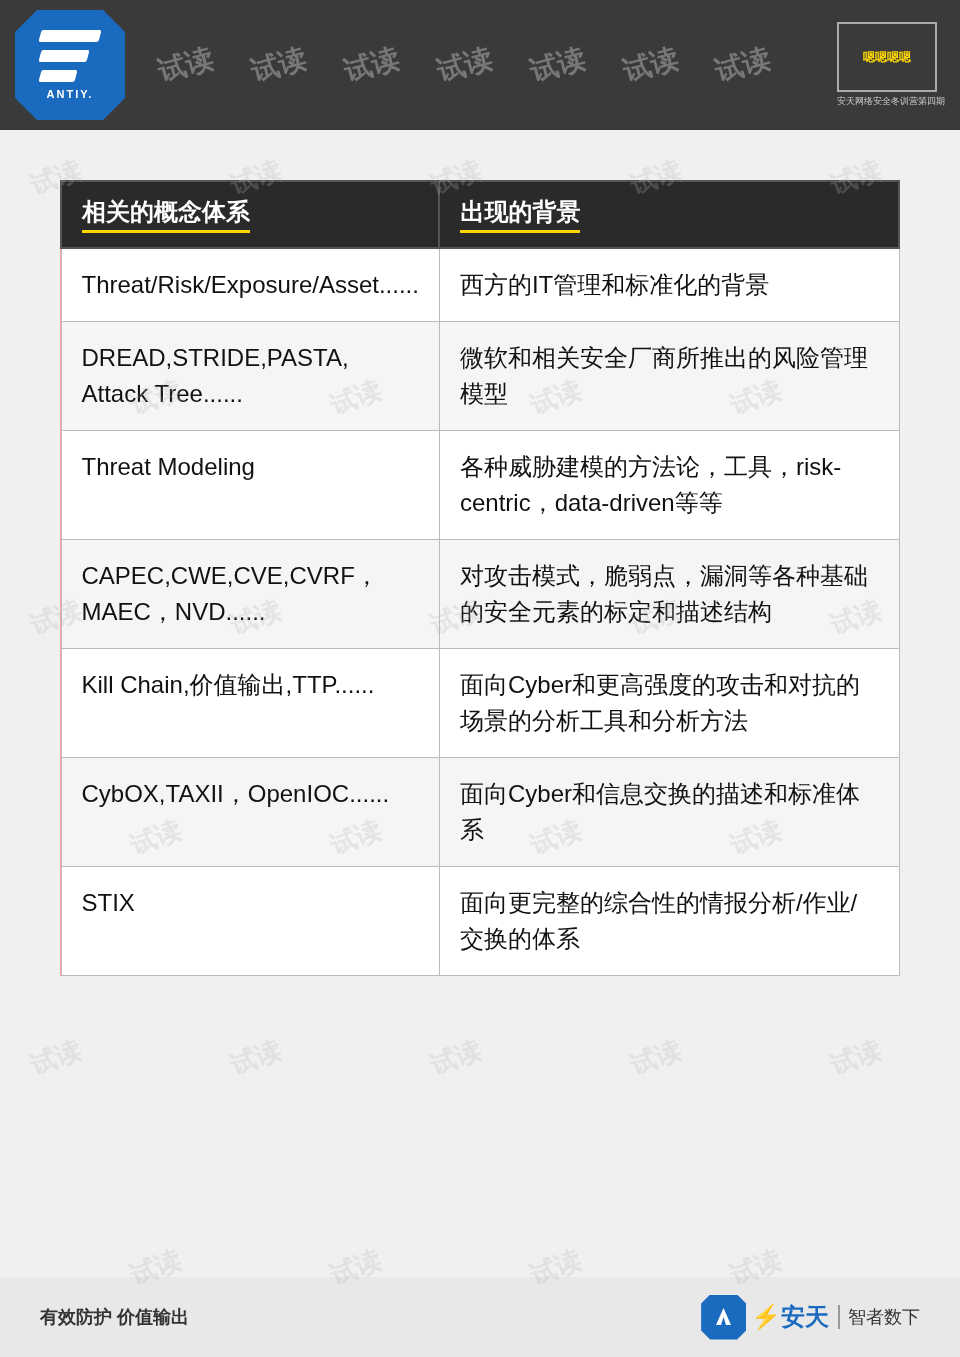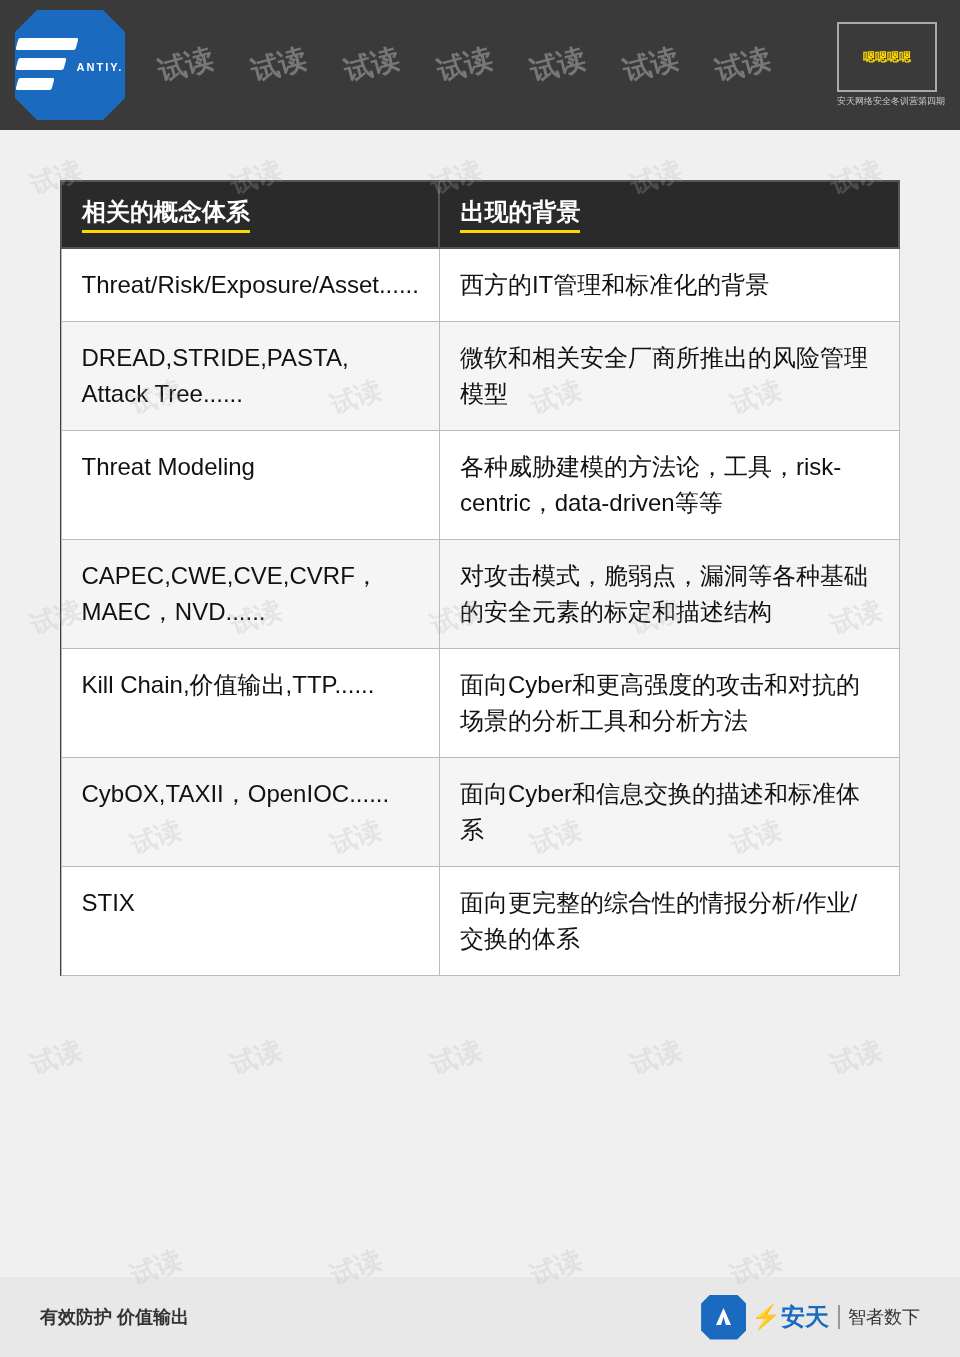--- a/index.html
+++ b/index.html
@@ -22,21 +22,21 @@
       display: flex;
       align-items: center;
     }
 
     .logo-box {
       width: 110px;
       height: 110px;
       background: #1a6bbf;
       clip-path: polygon(20% 0%, 80% 0%, 100% 20%, 100% 80%, 80% 100%, 20% 100%, 0% 80%, 0% 20%);
       display: flex;
-      flex-direction: row;
+      flex-direction: column;
       align-items: center;
       justify-content: center;
       margin-left: 15px;
       position: relative;
     }
 
     .logo-stripes {
       width: 60px;
       height: 55px;
       position: relative;
@@ -133,21 +133,21 @@
 
     
     .main-content {
       padding: 50px 60px 40px 60px;
     }
 
     
     .concept-table {
       width: 100%;
       border-collapse: collapse;
-      background: #404040;
+      background: #fca5a5;
     }
 
     .concept-table th {
       background: #2a2a2a;
       color: white;
       font-size: 24px;
       font-weight: bold;
       padding: 14px 20px;
       text-align: left;
       border: 2px solid #555;

